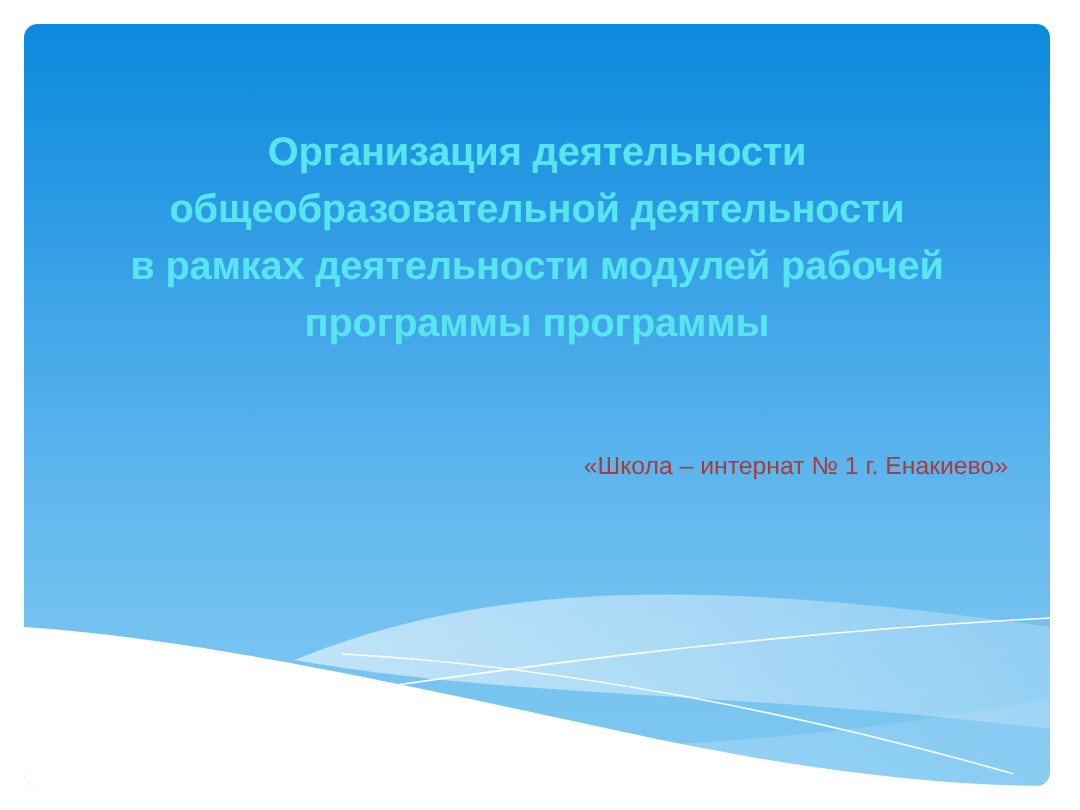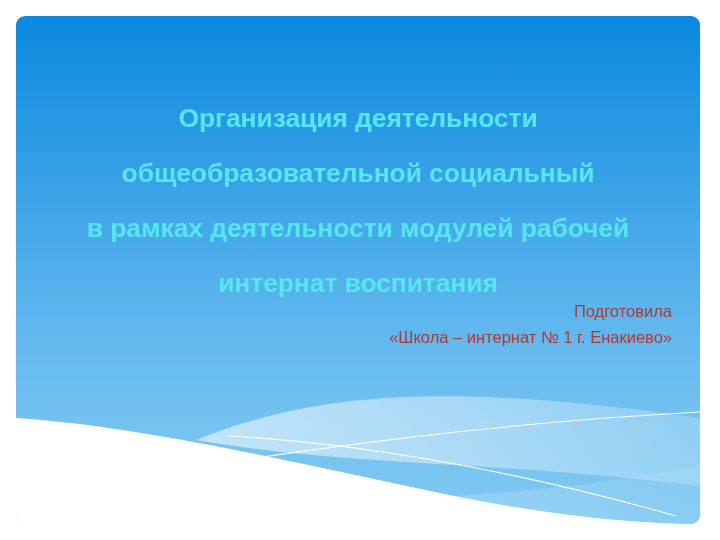--- a/index.html
+++ b/index.html
@@ -52,21 +52,20 @@
   }
   .title-line {
     display: block;
     color: #57E6F0;
     font-weight: bold;
     font-size: 26.5px;
     line-height: 38px;
     letter-spacing: -0.1px;
     white-space: nowrap;
     text-shadow: 0 0 1px rgba(60,200,225,0.35);
-    margin-top: 17px;
   }
 
   
   #subtitle-block {
     position: absolute;
     left: 200px;
     top: 282px;
     width: 456px;
     text-align: right;
   }
@@ -95,27 +94,26 @@
 </style>
 </head>
 <body>
 
 <div id="slide-canvas">
 
   <div id="slide">
 
     <div id="title-block">
       <span class="title-line">Организация деятельности</span>
-      <span class="title-line">общеобразовательной социальный</span>
+      <span class="title-line">общеобразовательной деятельности</span>
       <span class="title-line">в рамках деятельности модулей рабочей</span>
-      <span class="title-line">интернат воспитания</span>
+      <span class="title-line">программы программы</span>
     </div>
 
     <div id="subtitle-block">
-      <span class="subtitle-line">Подготовила</span>
       <span class="subtitle-line">«Школа – интернат № 1 г. Енакиево»</span>
     </div>
 
     <div id="wave-decoration">
       <svg viewBox="0 0 684 150" preserveAspectRatio="none">
         <defs>
           <linearGradient id="ovGrad" x1="0" y1="0" x2="1" y2="0">
             <stop offset="0%" stop-color="#ffffff" stop-opacity="0.55"></stop>
             <stop offset="55%" stop-color="#ffffff" stop-opacity="0.38"></stop>
             <stop offset="100%" stop-color="#ffffff" stop-opacity="0.20"></stop>

